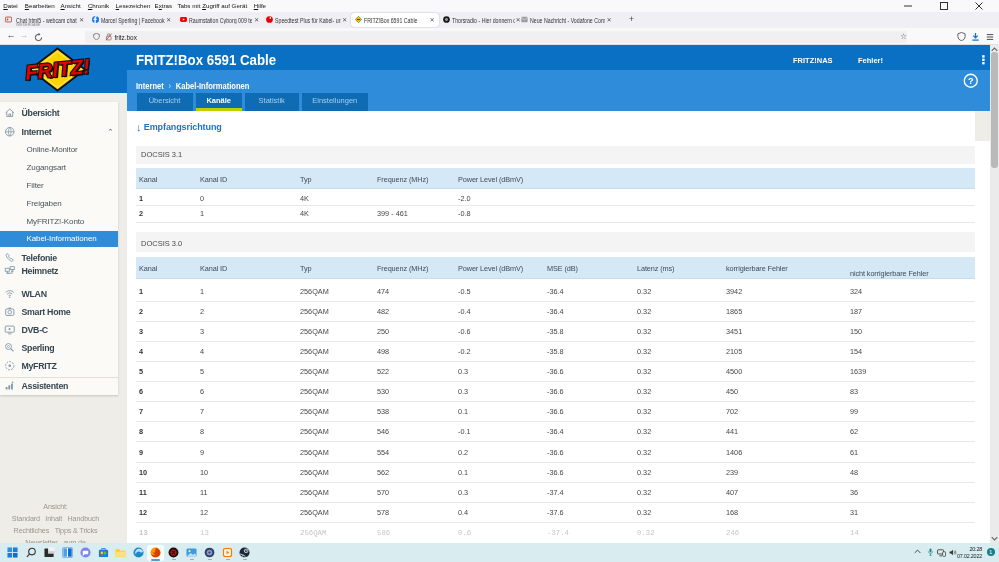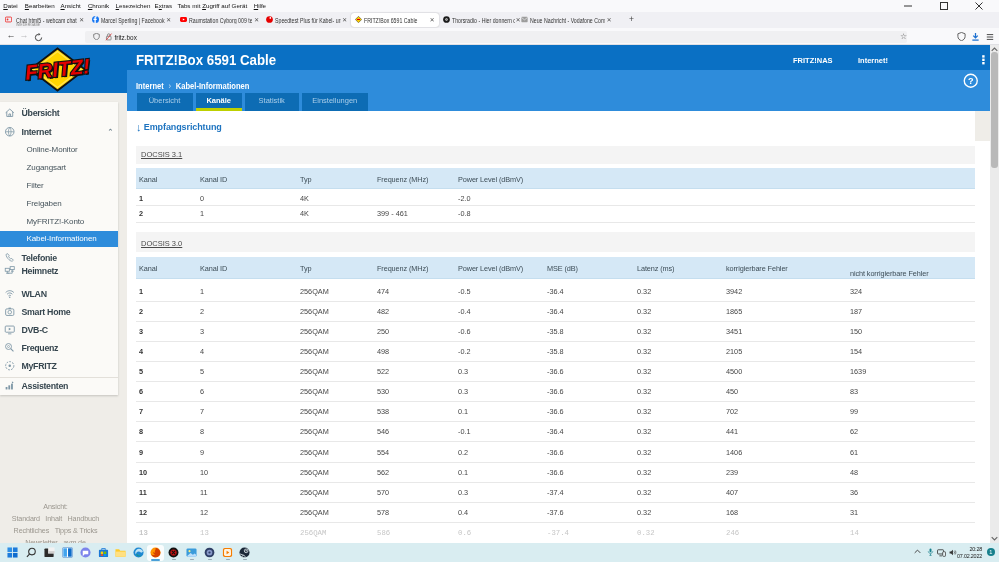--- a/index.html
+++ b/index.html
@@ -38,21 +38,21 @@
   .mi.sub .lbl { left:26.5px; }
   .mi.sel { background:#2e8cdb; color:#fff; height:16.5px; line-height:16.5px; }
   .mi.bold { font-weight:bold; }
   .micon { position:absolute; left:4px; top:3px; width:11.5px; height:11.5px; }
   #sidefoot { position:absolute; left:0; top:408px; width:111px; font-size:7.2px; color:#9a968e; text-align:center; line-height:12px; letter-spacing:-0.15px; }
 
   
   #content { position:absolute; top:96px; left:127px; width:863px; height:402px; background:#fff; }
   #empf { position:absolute; top:-20.5px; left:9px; color:#1e74c0; font-size:9px; font-weight:bold; letter-spacing:-0.1px; }
   .sectrow { position:absolute; left:9px; width:839px; height:17.5px; background:#f4f4f4; color:#4a4a4a; font-size:7.5px; }
-  .sectrow span { position:absolute; left:5px; top:5px;text-decoration:underline; }
+  .sectrow span { position:absolute; left:5px; top:5px; }
   .throw { position:absolute; left:9px; width:839px; background:#d5e8f6; border-bottom:1px solid #c5deef; }
   .drow { position:absolute; left:9px; width:839px; background:#fff; border-bottom:1px solid #e8e8e8; }
   .cell { position:absolute; top:0; height:100%; font-size:7.3px; color:#474747; display:flex; align-items:center; }
   .throw .cell { color:#3d4d57; letter-spacing:-0.1px; }
   .c0 { left:3px; }  .c1 { left:64px; } .c2 { left:164px; } .c3 { left:241px; }
   .c4 { left:322px; } .c5 { left:411px; } .c6 { left:501px; } .c7 { left:590px; } .c8 { left:714px; }
   .kan { font-weight:bold; color:#333; }
   .drow.fade { border-bottom:none; } .drow.fade .cell { color:#c6c6c6;font-family:Liberation Mono, monospace; }
   .drow.fade .kan { color:#c6c6c6; }
   #btnbar { position:absolute; left:0; top:377px; width:863px; height:25px; }
@@ -178,21 +178,21 @@
       <polygon points="22,23.5 49.5,2.5 77,23.5 49.5,44.5" fill="#ffd400" stroke="#111" stroke-width="1.8"></polygon>
       <polygon points="26,23.5 49.5,5.5 73,23.5 49.5,41.5" fill="none" stroke="#ffe97a" stroke-width="1.2" opacity="0.7"></polygon>
       <g transform="rotate(-6 49.5 24)" font-family="Liberation Sans" font-size="20.5" font-weight="bold" font-style="italic" text-anchor="middle">
         <text x="51" y="32" fill="#111">FRITZ!</text>
         <text x="49.5" y="30.5" fill="#111" stroke="#111" stroke-width="2.2">FRITZ!</text>
         <text x="49.5" y="30.5" fill="#e20000">FRITZ!</text>
       </g>
     </svg>
     <div id="ptitle">FRITZ!Box 6591 Cable</div>
     <div class="hlink" style="left:793px">FRITZ!NAS</div>
-    <div class="hlink" style="left:858px">Internet!</div>
+    <div class="hlink" style="left:858px">Fehler!</div>
     <svg style="position:absolute;left:981.5px;top:10px;width:3px;height:10px" viewBox="0 0 3 10">
         <rect x="0.2" y="0.2" width="2.4" height="2.4" fill="#fff"></rect>
         <rect x="0.2" y="3.6" width="2.4" height="2.4" fill="#fff"></rect>
         <rect x="0.2" y="7" width="2.4" height="2.4" fill="#fff"></rect>
       </svg>
     <div id="crumb">Internet <span class="sep">›</span> Kabel-Informationen</div>
     <div class="ptab" style="left:136.5px;width:56px">Übersicht</div>
     <div class="ptab on" style="left:195.5px;width:46.5px">Kanäle</div>
     <div class="ptab" style="left:245px;width:53.5px">Statistik</div>
     <div class="ptab" style="left:301.5px;width:66.5px">Einstellungen</div>
@@ -272,21 +272,21 @@
               <path d="M5 12 H9" stroke="#7e97a6" stroke-width="1.1"></path>
             </svg>
             <span class="lbl">DVB-C</span>
           </div>
           <div class="mi bold" style="top:237.0px">
             <svg class="micon" viewBox="0 0 14 14">
               <circle cx="5.5" cy="5.5" r="3.6" fill="none" stroke="#7e97a6" stroke-width="1.1"></circle>
               <path d="M8.2 8.2 L11.5 11.5" stroke="#7e97a6" stroke-width="1.3"></path>
               <circle cx="5.5" cy="5.5" r="1.2" fill="none" stroke="#7e97a6" stroke-width="0.8"></circle>
             </svg>
-            <span class="lbl">Frequenz</span>
+            <span class="lbl">Sperling</span>
           </div>
           <div class="mi bold" style="top:255.0px">
             <svg class="micon" viewBox="0 0 14 14">
               <circle cx="7" cy="7" r="5" fill="none" stroke="#7e97a6" stroke-width="1.1" stroke-dasharray="2.4 1.3"></circle>
               <circle cx="7" cy="7" r="1.5" fill="#7e97a6"></circle>
             </svg>
             <span class="lbl">MyFRITZ</span>
           </div>
           <div style="position:absolute;left:0;top:274.5px;width:118px;border-top:1px solid #e3e0da"></div>
           <div class="mi bold" style="top:274.5px">

